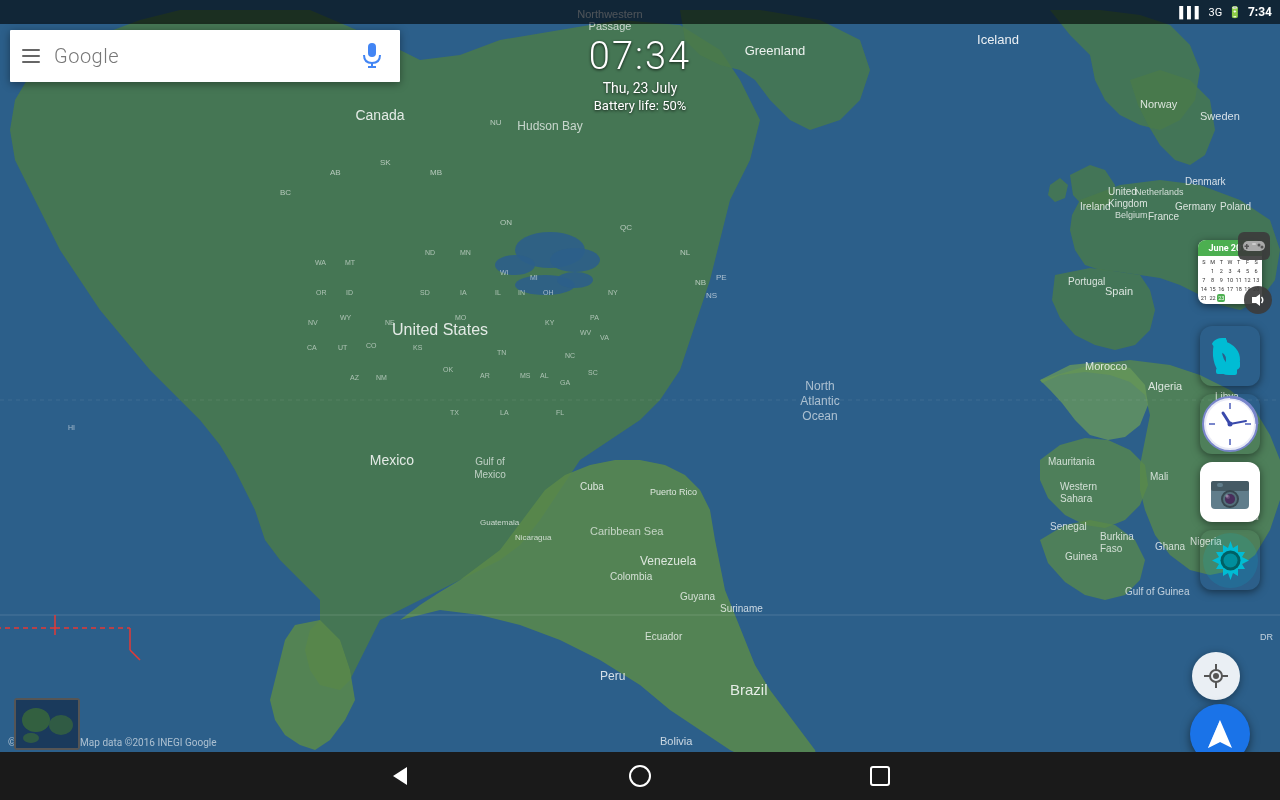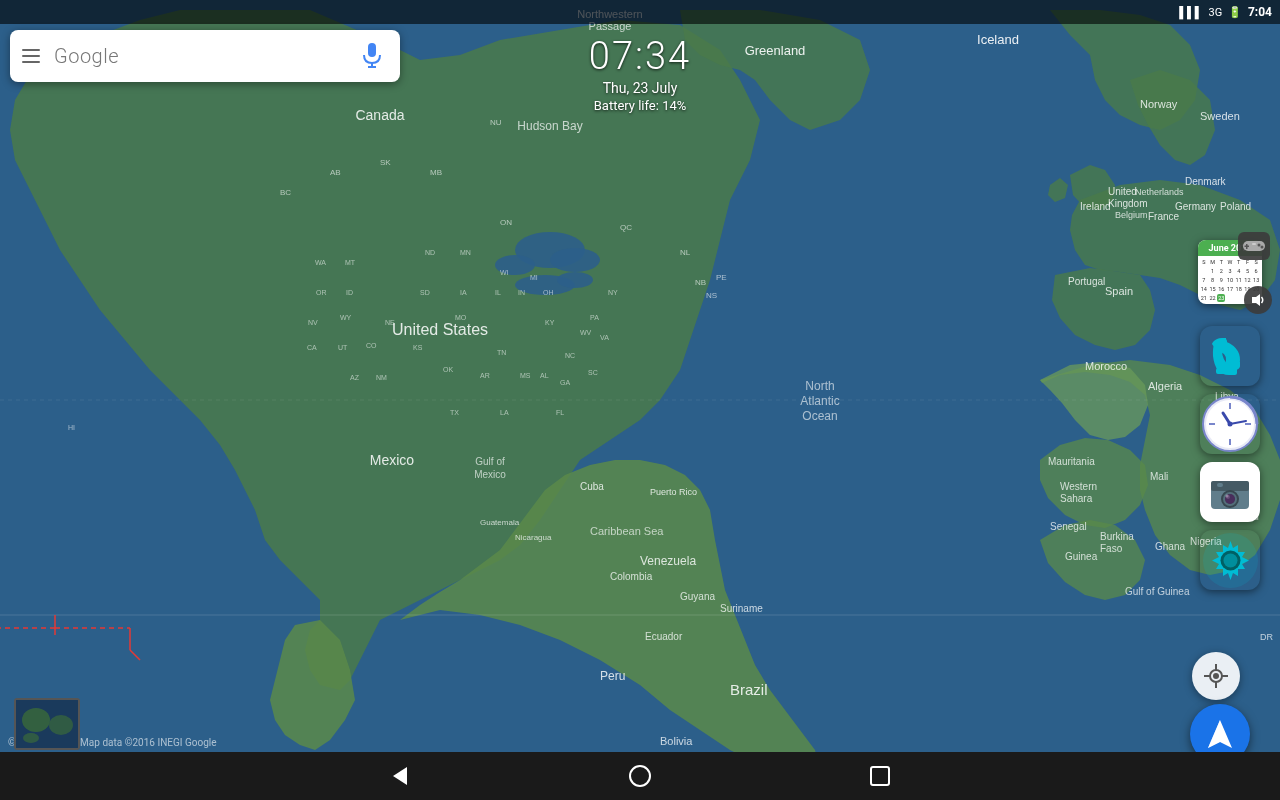--- a/index.html
+++ b/index.html
@@ -55,21 +55,21 @@
     }
 
     
     #search-bar {
       position: absolute;
       top: 30px;
       left: 10px;
       width: 390px;
       height: 52px;
       background: white;
-      border-radius: 8px;
+      border-radius: 1px;
       display: flex;
       align-items: center;
       padding: 0 12px;
       box-shadow: 0 2px 8px rgba(0,0,0,0.4);
       z-index: 100;
     }
     #hamburger-btn {
       display: flex;
       flex-direction: column;
       gap: 4px;
@@ -424,21 +424,21 @@
     <line x1="55" y1="615" x2="55" y2="635" stroke="#e53935" stroke-width="1.5"></line>
     <line x1="130" y1="650" x2="130" y2="628" stroke="#e53935" stroke-width="1.5"></line>
     <line x1="130" y1="650" x2="140" y2="660" stroke="#e53935" stroke-width="1.5"></line>
   </svg>
 </div>
 
 <div id="status-bar">
   <span class="status-icon">▌▌▌</span>
   <span class="status-icon">3G</span>
   <span class="status-icon">🔋</span>
-  <span id="status-time">7:04</span>
+  <span id="status-time">7:34</span>
 </div>
 
 <div id="search-bar">
   <div id="hamburger-btn">
     <div class="ham-line"></div>
     <div class="ham-line"></div>
     <div class="ham-line"></div>
   </div>
   <div id="google-logo">Google</div>
   <div id="mic-btn">
@@ -447,21 +447,21 @@
       <path d="M 2,12 Q 2,20 10,20 Q 18,20 18,12" stroke="#4285f4" stroke-width="2" fill="none"></path>
       <line x1="10" y1="20" x2="10" y2="24" stroke="#4285f4" stroke-width="2"></line>
       <line x1="6" y1="24" x2="14" y2="24" stroke="#4285f4" stroke-width="2"></line>
     </svg>
   </div>
 </div>
 
 <div id="center-clock">
   <div id="clock-time">07:34</div>
   <div id="clock-date">Thu, 23 July</div>
-  <div id="clock-battery">Battery life: 14%</div>
+  <div id="clock-battery">Battery life: 50%</div>
 </div>
 
 <div id="right-panel">
 
   <div style="position:relative; width:64px; height:64px; margin-bottom:4px;">
 
     <div class="app-icon" style="background:white; width:64px; height:64px; border-radius:8px; overflow:hidden; padding:0; flex-direction:column; justify-content:flex-start;">
       <div class="cal-header" style="width:100%; background:#4caf50; color:white; text-align:center; font-size:9px; padding:3px 0; font-weight:bold;">June 2016</div>
       <div class="cal-body" style="display:grid; grid-template-columns:repeat(7,1fr); gap:1px; padding:2px; width:100%;">
         <div class="cal-cell" style="font-size:5.5px; text-align:center; color:#333;">S</div>

